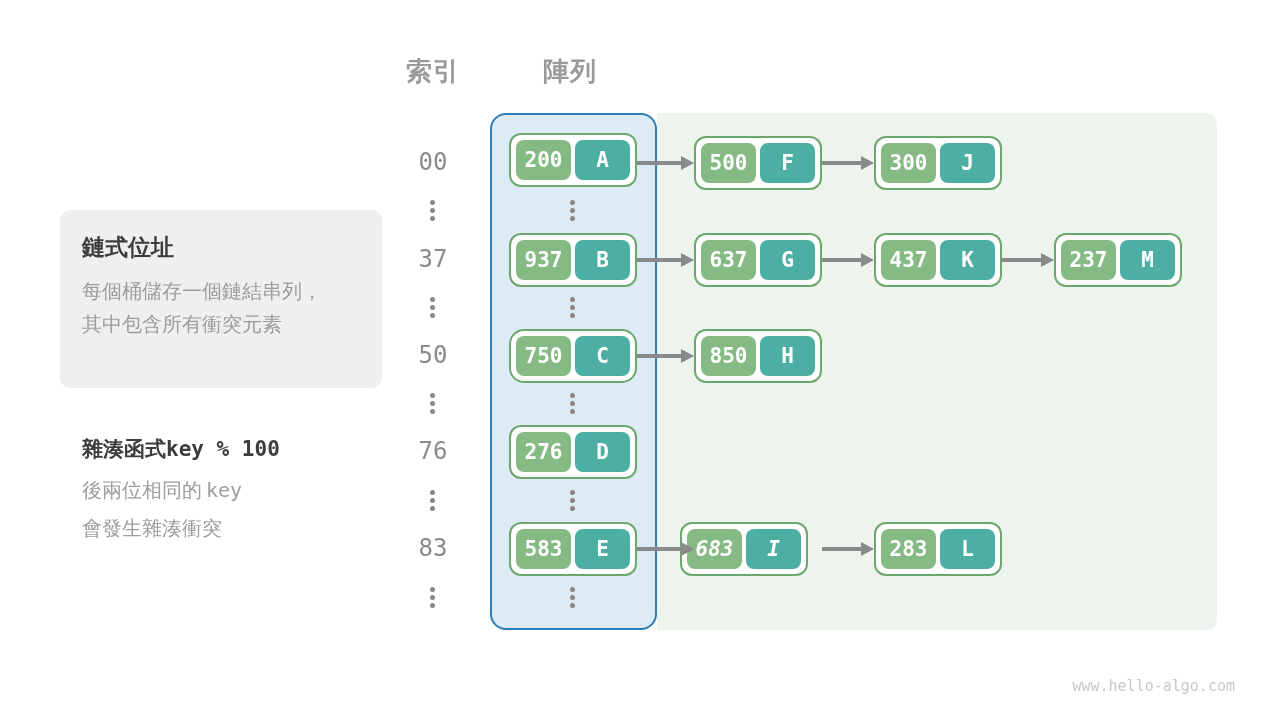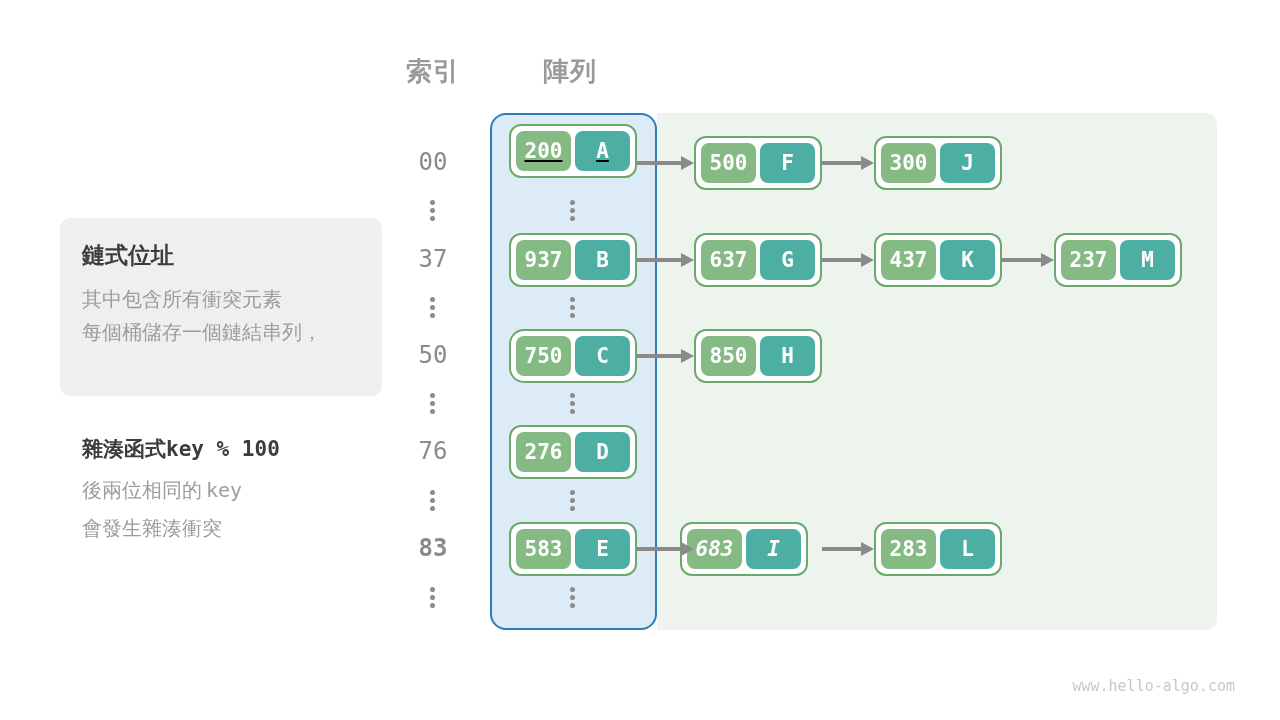--- a/index.html
+++ b/index.html
@@ -33,21 +33,21 @@
   .hdr-note{font-size:22px;font-weight:normal;color:var(--header-green);margin-left:4px;}
 
   
   .green-panel{position:absolute;left:657px;top:113px;width:560px;height:517px;
     background:var(--panel-green);border-radius:0 10px 10px 0;}
   .blue-col{position:absolute;left:490px;top:113px;width:167px;height:517px;
     background:var(--col-blue-fill);border:2.5px solid var(--col-blue-border);border-radius:16px;}
 
   
   .note-box{position:absolute;left:60px;top:210px;width:322px;height:178px;
-    background:var(--notebox-bg);border-radius:10px;padding:22px 22px 0 22px;margin-top:8px;}
+    background:var(--notebox-bg);border-radius:10px;padding:22px 22px 0 22px;}
   .note-title{font-size:23px;font-weight:bold;color:var(--text-dark);margin-bottom:12px;}
   .note-line{font-size:20px;color:var(--text-gray);line-height:33px;}
 
   
   .hash-label{position:absolute;left:82px;top:435px;font-size:21px;color:var(--text-dark);white-space:nowrap;}
   .hash-label .zh{font-weight:bold;}
   .hash-label .code{font-family:"DejaVu Sans Mono",monospace;font-weight:bold;}
   .hash-note{position:absolute;left:82px;font-size:20px;color:var(--text-gray);white-space:nowrap;}
   .hash-note .code{font-family:"DejaVu Sans Mono",monospace;margin-left:4px;}
   .hash-note1{top:477px;}
@@ -78,35 +78,35 @@
 <div class="canvas">
 
   <div class="hdr hdr-index">索引</div>
   <div class="hdr hdr-array">陣列</div>
 
   <div class="green-panel"></div>
   <div class="blue-col"></div>
 
   <div class="note-box">
     <div class="note-title">鏈式位址</div>
+    <div class="note-line">每個桶儲存一個鏈結串列，</div>
     <div class="note-line">其中包含所有衝突元素</div>
-    <div class="note-line">每個桶儲存一個鏈結串列，</div>
   </div>
 
   <div class="hash-label">
     <span class="zh">雜湊函式</span><span class="code">key % 100</span>
   </div>
   <div class="hash-note hash-note1">
     <span>後兩位相同的</span><span class="code">key</span>
   </div>
   <div class="hash-note hash-note2">會發生雜湊衝突</div>
 
   <div id="rows-layer">
       <div class="idx" style="left: 393px; top: 148px;">00</div>
-      <div class="node" style="left: 509px; top: 124px; text-decoration: underline;">
+      <div class="node" style="left: 509px; top: 133px;">
         <div class="cell key">200</div>
         <div class="cell val">A</div>
       </div>
       <div class="arrow" style="left: 637px; top: 161px; width: 45px;"></div>
       <div class="node" style="left: 694px; top: 136px;">
         <div class="cell key">500</div>
         <div class="cell val">F</div>
       </div>
       <div class="arrow" style="left: 822px; top: 161px; width: 40px;"></div>
       <div class="node" style="left: 874px; top: 136px;">
@@ -141,21 +141,21 @@
       <div class="arrow" style="left: 637px; top: 354px; width: 45px;"></div>
       <div class="node" style="left: 694px; top: 329px;">
         <div class="cell key">850</div>
         <div class="cell val">H</div>
       </div>
       <div class="idx" style="left: 393px; top: 437px;">76</div>
       <div class="node" style="left: 509px; top: 425px;">
         <div class="cell key">276</div>
         <div class="cell val">D</div>
       </div>
-      <div class="idx" style="left: 393px; top: 534px; font-weight: bold;">83</div>
+      <div class="idx" style="left: 393px; top: 534px;">83</div>
       <div class="node" style="left: 509px; top: 522px;">
         <div class="cell key">583</div>
         <div class="cell val">E</div>
       </div>
       <div class="arrow" style="left: 637px; top: 547px; width: 45px;"></div>
       <div class="node" style="left: 680px; top: 522px; font-style: italic;">
         <div class="cell key">683</div>
         <div class="cell val">I</div>
       </div>
       <div class="arrow" style="left: 822px; top: 547px; width: 40px;"></div>

